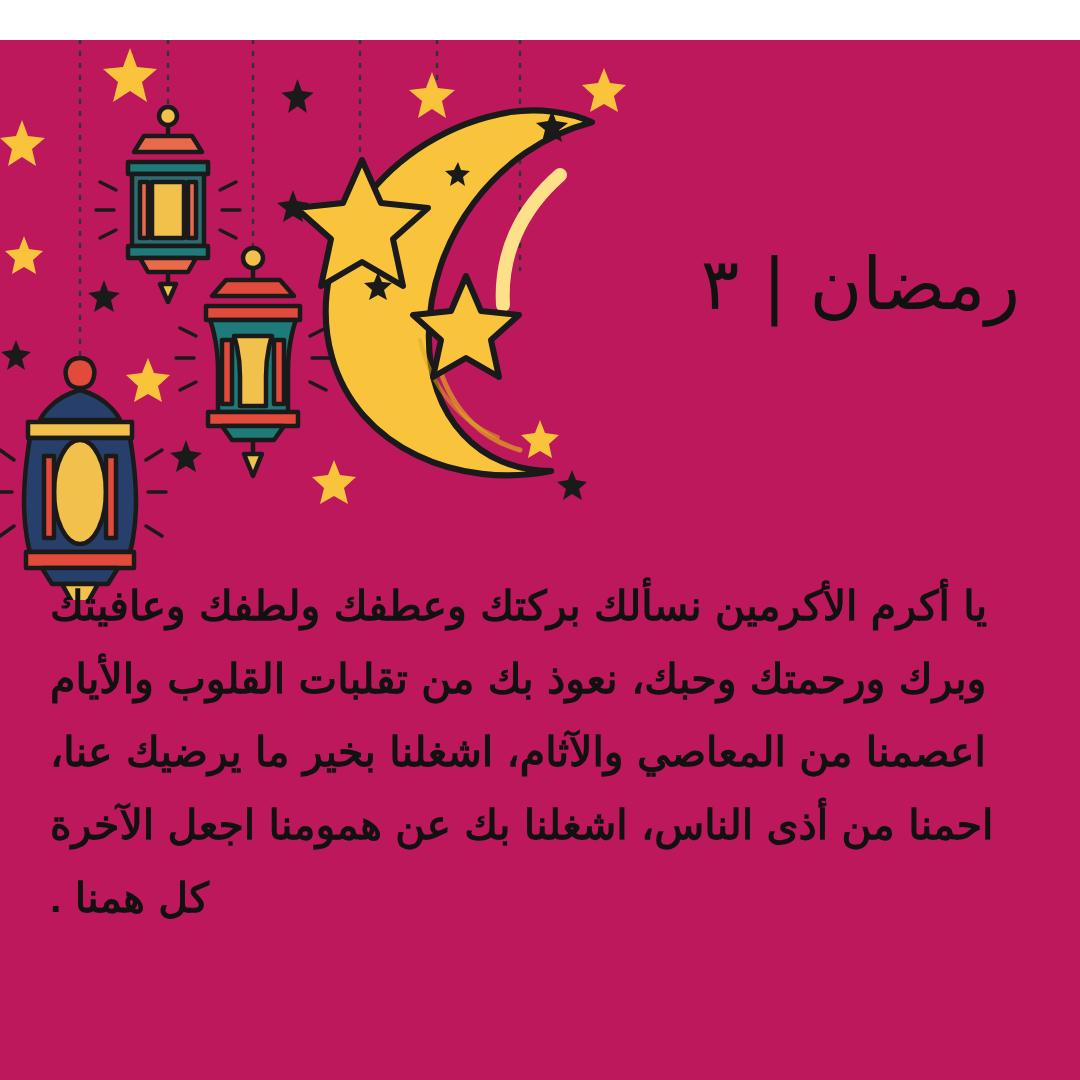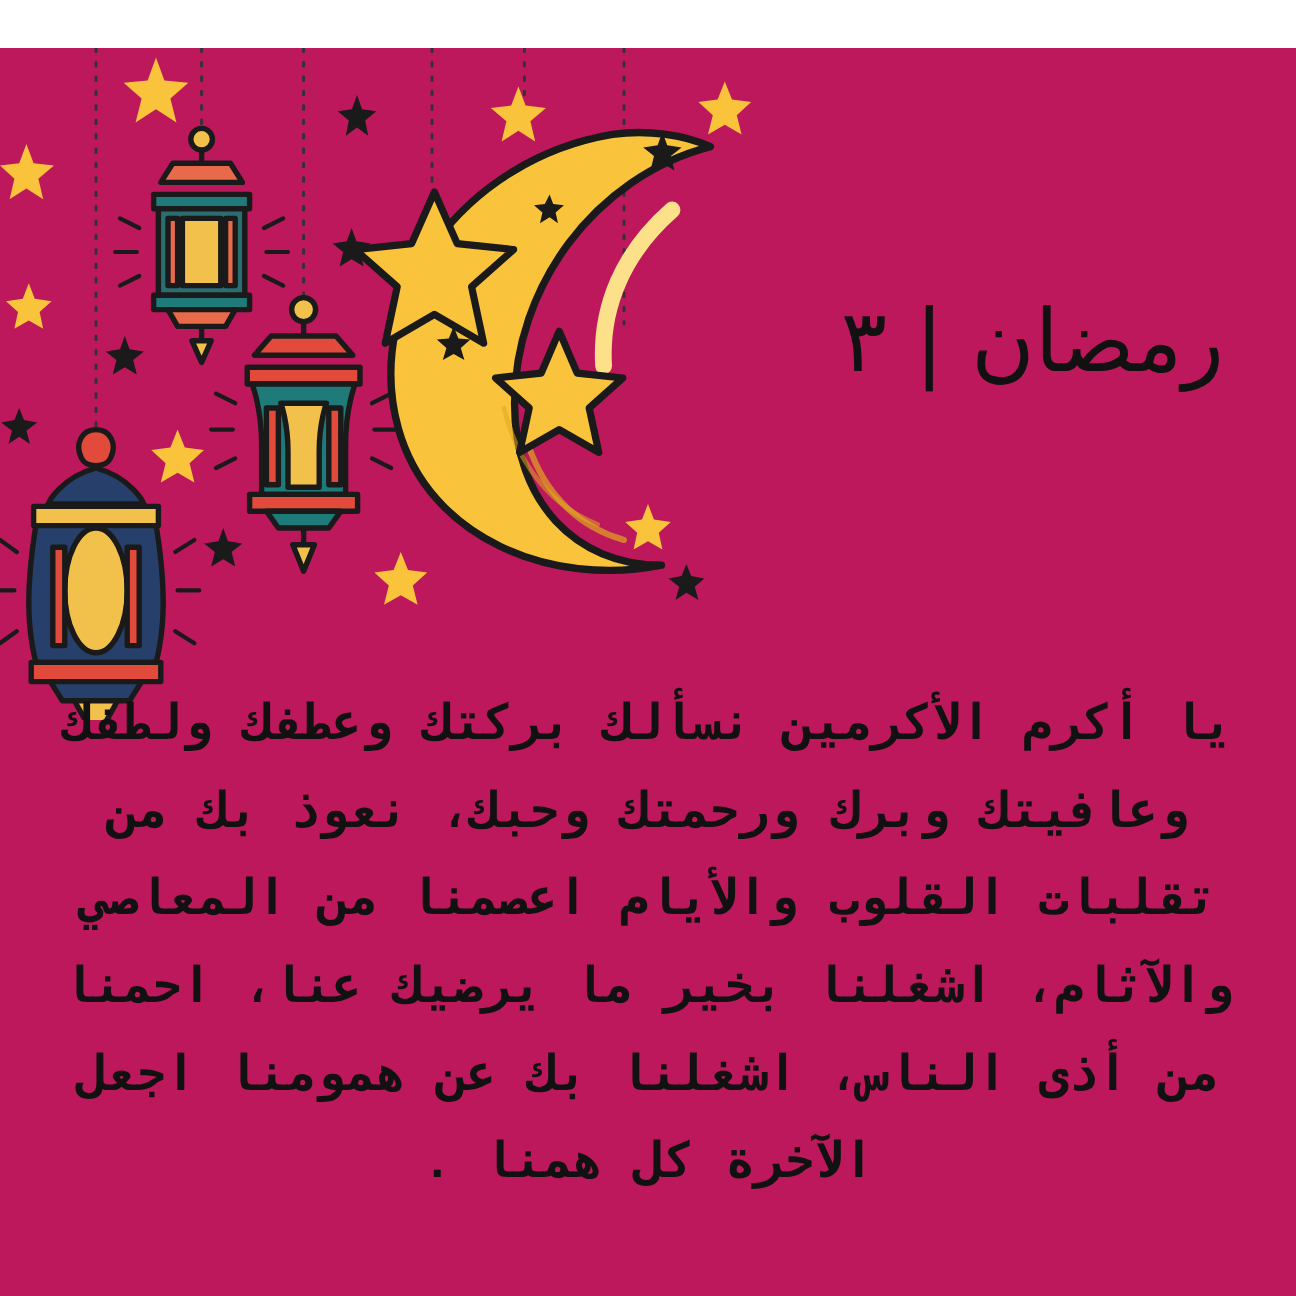--- a/index.html
+++ b/index.html
@@ -51,23 +51,23 @@
     line-height: 1.1;
     letter-spacing: 0px;
   }
 
   
   .body-text {
     position: absolute;
     top: 530px;
     left: 50px;
     width: 980px;
-    text-align: center;
+    text-align: left;
     direction: rtl;
-    font-family: Liberation Mono, monospace;
+    font-family: Liberation Sans, sans-serif;
     font-size: 41px;
     font-weight: 700;
     color: #111111;
     line-height: 1.78;
     word-spacing: 2px;
   }
 </style>
 </head>
 <body>
 

